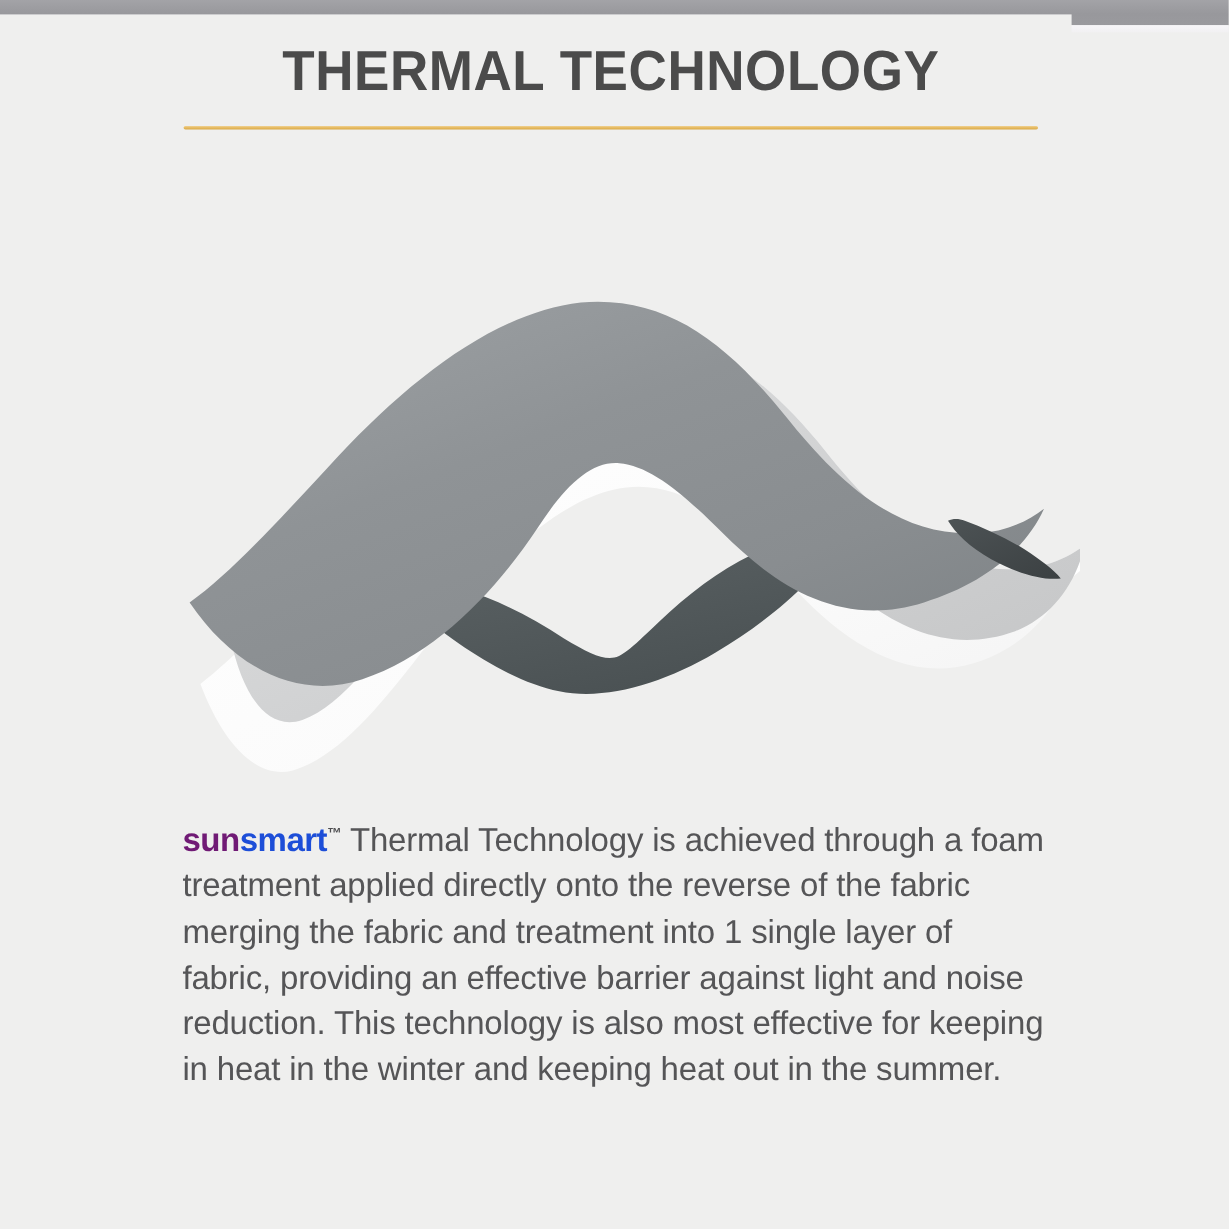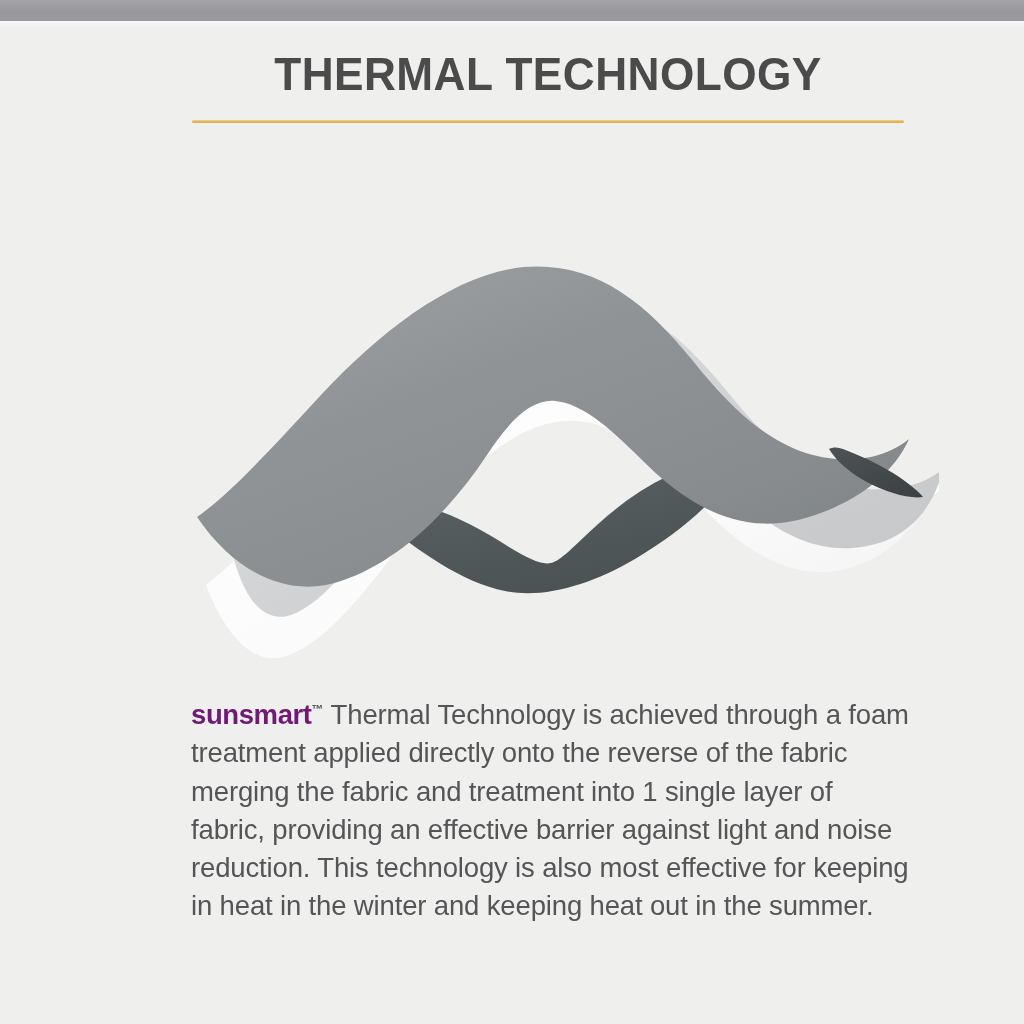--- a/index.html
+++ b/index.html
@@ -27,25 +27,24 @@
     position: absolute;
     left: 0; top: 21px;
     width: 1024px;
     height: 6px;
     background: linear-gradient(to bottom, #f7f6f9 0%, #f1f0f2 100%);
   }
 
   
   #stage {
     position: absolute;
-    left: 0; top: 27px;
+    left: 0; top: 12px;
     width: 893px;
     height: 997px;
     background: #efefee;
-    margin-left: 39px;
   }
 
   
   #header {
     position: absolute;
     left: 153px;
     top: 21px;
     width: 712px;
     text-align: center;
   }
@@ -101,21 +100,21 @@
     font-weight: 400;
     color: #555557;
     letter-spacing: -0.15px;
   }
   .brand-sun {
     color: #701a75;
     font-weight: 600;
     letter-spacing: -0.4px;
   }
   .brand-smart {
-    color: #701a75;
+    color: #1d4ed8;
     font-weight: 600;
     letter-spacing: -0.4px;
   }
   .brand-tm {
     color: #4e4e50;
     font-size: 12px;
     vertical-align: 11px;
     letter-spacing: 0;
     font-weight: 600;
   }

